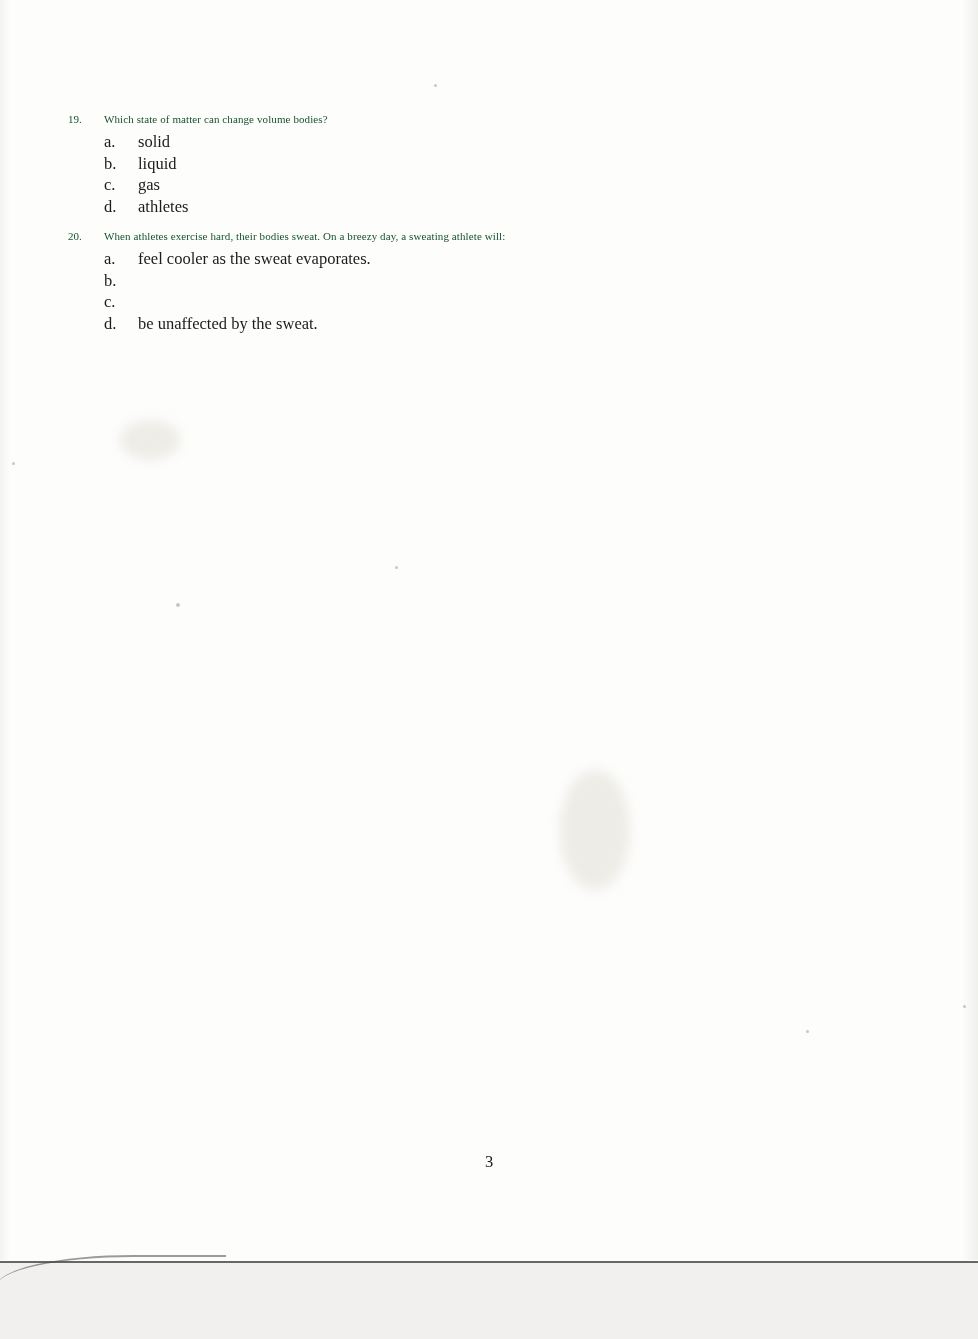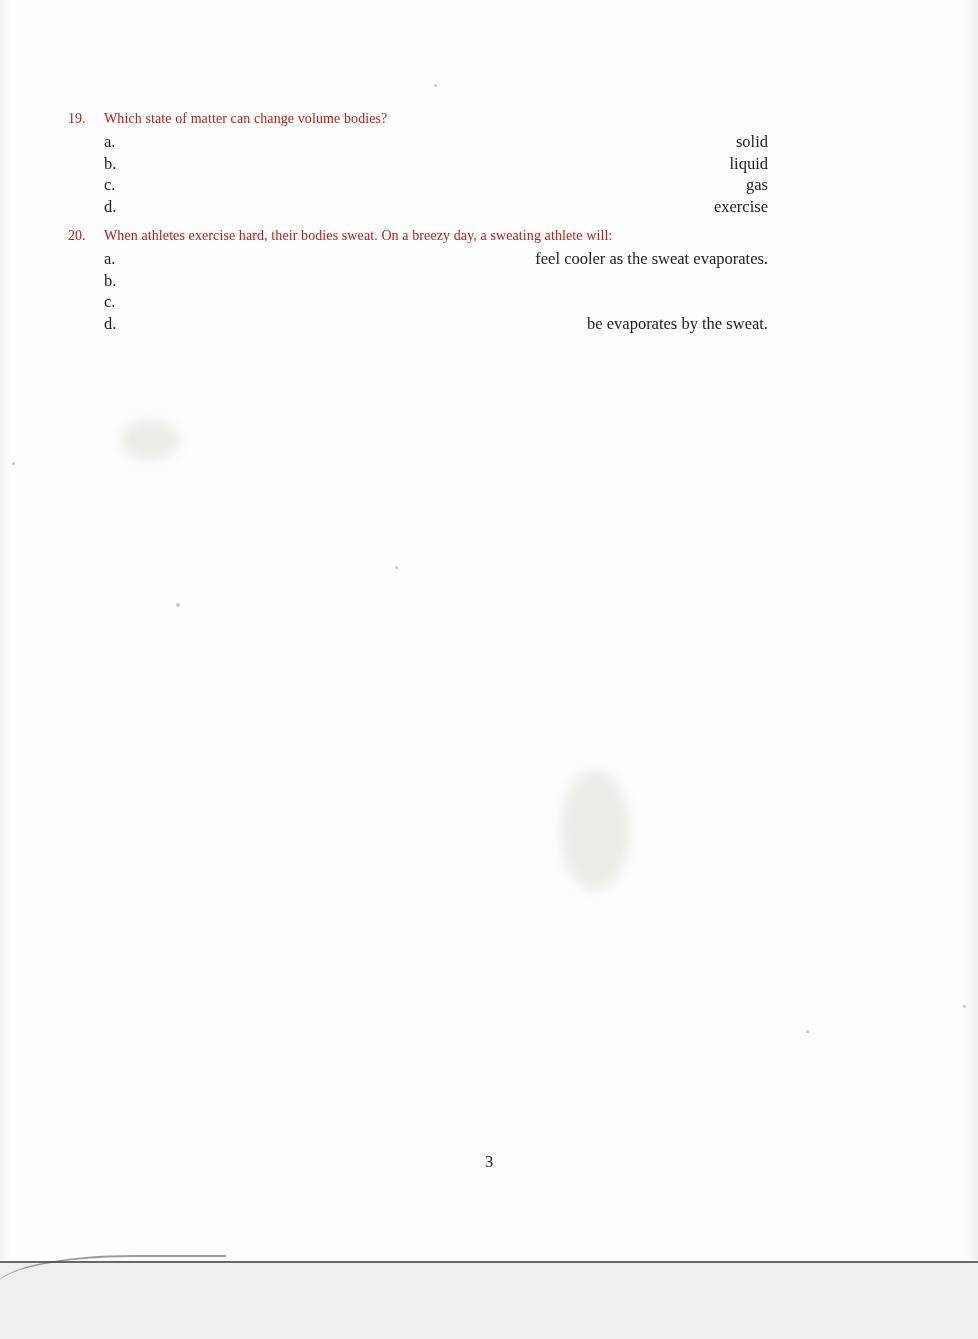--- a/index.html
+++ b/index.html
@@ -86,23 +86,23 @@
     left: 68px;
     top: 108px;
     width: 700px;
   }
   .question {
     margin-bottom: 2px;
   }
   .q-line {
     display: flex;
     align-items: flex-end;
-    font-size: 14px;
+    font-size: 11px;
     line-height: 22px;
-    color: #b91c1c;
+    color: #14532d;
   }
   .q-num {
     width: 36px;
     flex: 0 0 36px;
     text-align: left;
   }
   .q-text {
     flex: 1 1 auto;
     letter-spacing: 0.1px;
   }
@@ -116,21 +116,20 @@
     line-height: 21.5px;
     color: #1b1b1b;
     padding-left: 36px;
   }
   .c-letter {
     width: 34px;
     flex: 0 0 34px;
   }
   .c-text {
     flex: 1 1 auto;
-    text-align: right;
   }
   .q20 {
     margin-top: 8px;
   }
   .page-number {
     position: absolute;
     left: 0;
     top: 1152px;
     width: 978px;
     text-align: center;
@@ -172,21 +171,21 @@
         <div class="choice">
           <span class="c-letter">b.</span>
           <span class="c-text">liquid</span>
         </div>
         <div class="choice">
           <span class="c-letter">c.</span>
           <span class="c-text">gas</span>
         </div>
         <div class="choice">
           <span class="c-letter">d.</span>
-          <span class="c-text">exercise</span>
+          <span class="c-text">athletes</span>
         </div>
       </div>
     </div>
 
     <div class="question q20">
       <div class="q-line">
         <span class="q-num">20.</span>
         <span class="q-text">When athletes exercise hard, their bodies sweat. On a breezy day, a sweating athlete will:</span>
       </div>
       <div class="choices">
@@ -195,21 +194,21 @@
           <span class="c-text">feel cooler as the sweat evaporates.</span>
         </div>
         <div class="choice">
           <span class="c-letter">b.</span>
         </div>
         <div class="choice">
           <span class="c-letter">c.</span>
         </div>
         <div class="choice">
           <span class="c-letter">d.</span>
-          <span class="c-text">be evaporates by the sweat.</span>
+          <span class="c-text">be unaffected by the sweat.</span>
         </div>
       </div>
     </div>
 
   </div>
 
   <div class="page-number">3</div>
 
   <div class="scan-bottom"></div>
   <div class="scan-bottom-line"></div>

